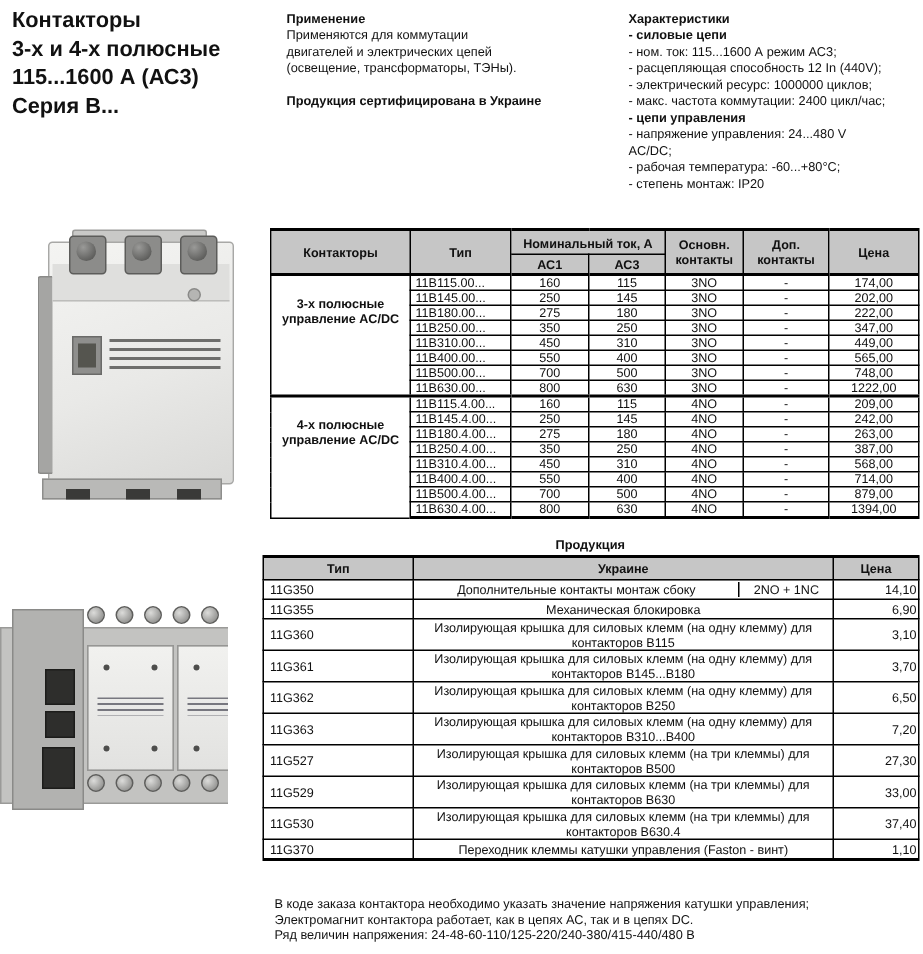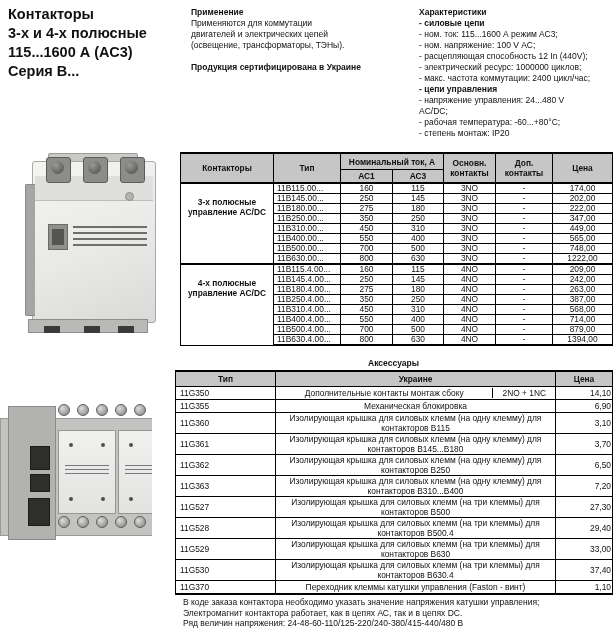--- a/index.html
+++ b/index.html
@@ -119,21 +119,20 @@
 двигателей и электрических цепей
 (освещение, трансформаторы, ТЭНы).</div>
   <div class="app-certified">Продукция сертифицирована в Украине</div>
 </div>
 
 <div class="char-block">
   <div class="char-heading">Характеристики</div>
   <div>
       <div class="char-item bold">- силовые цепи</div>
       <div class="char-item">- ном. ток: 115...1600 А режим АС3;</div>
-      <div class="char-item">- ном. напряжение: 100 V АС;</div>
       <div class="char-item">- расцепляющая способность 12 In (440V);</div>
       <div class="char-item">- электрический ресурс: 1000000 циклов;</div>
       <div class="char-item">- макс. частота коммутации: 2400 цикл/час;</div>
       <div class="char-item bold">- цепи управления</div>
       <div class="char-item">- напряжение управления: 24...480 V
 AC/DC;</div>
       <div class="char-item">- рабочая температура: -60...+80°С;</div>
       <div class="char-item">- степень монтаж: IP20</div>
     </div>
 </div>
@@ -345,21 +344,21 @@
     </div>
   <div class="term-row" style="left:58px;top:118px">
       <span class="screw"></span>
       <span class="screw"></span>
       <span class="screw"></span>
       <span class="screw"></span>
       <span class="screw"></span>
     </div>
 </div>
 
-<div class="acc-title">Аксессуары</div>
+<div class="acc-title">Продукция</div>
 <table class="acc-table">
   <colgroup>
     <col style="width:100px">
       <col style="width:280px">
       <col style="width:57px">
   </colgroup>
   <thead>
     <tr>
       <th>Тип</th>
       <th>Украине</th>
@@ -425,29 +424,20 @@
       <tr>
         <td class="a-type">11G527</td>
         <td class="a-desc">
           <div class="desc-inner">
             <span class="desc-text">Изолирующая крышка для силовых клемм (на три клеммы) для контакторов В500</span>
           </div>
         </td>
         <td class="a-price">27,30</td>
       </tr>
       <tr>
-        <td class="a-type">11G528</td>
-        <td class="a-desc">
-          <div class="desc-inner">
-            <span class="desc-text">Изолирующая крышка для силовых клемм (на три клеммы) для контакторов В500.4</span>
-          </div>
-        </td>
-        <td class="a-price">29,40</td>
-      </tr>
-      <tr>
         <td class="a-type">11G529</td>
         <td class="a-desc">
           <div class="desc-inner">
             <span class="desc-text">Изолирующая крышка для силовых клемм (на три клеммы) для контакторов В630</span>
           </div>
         </td>
         <td class="a-price">33,00</td>
       </tr>
       <tr>
         <td class="a-type">11G530</td>

